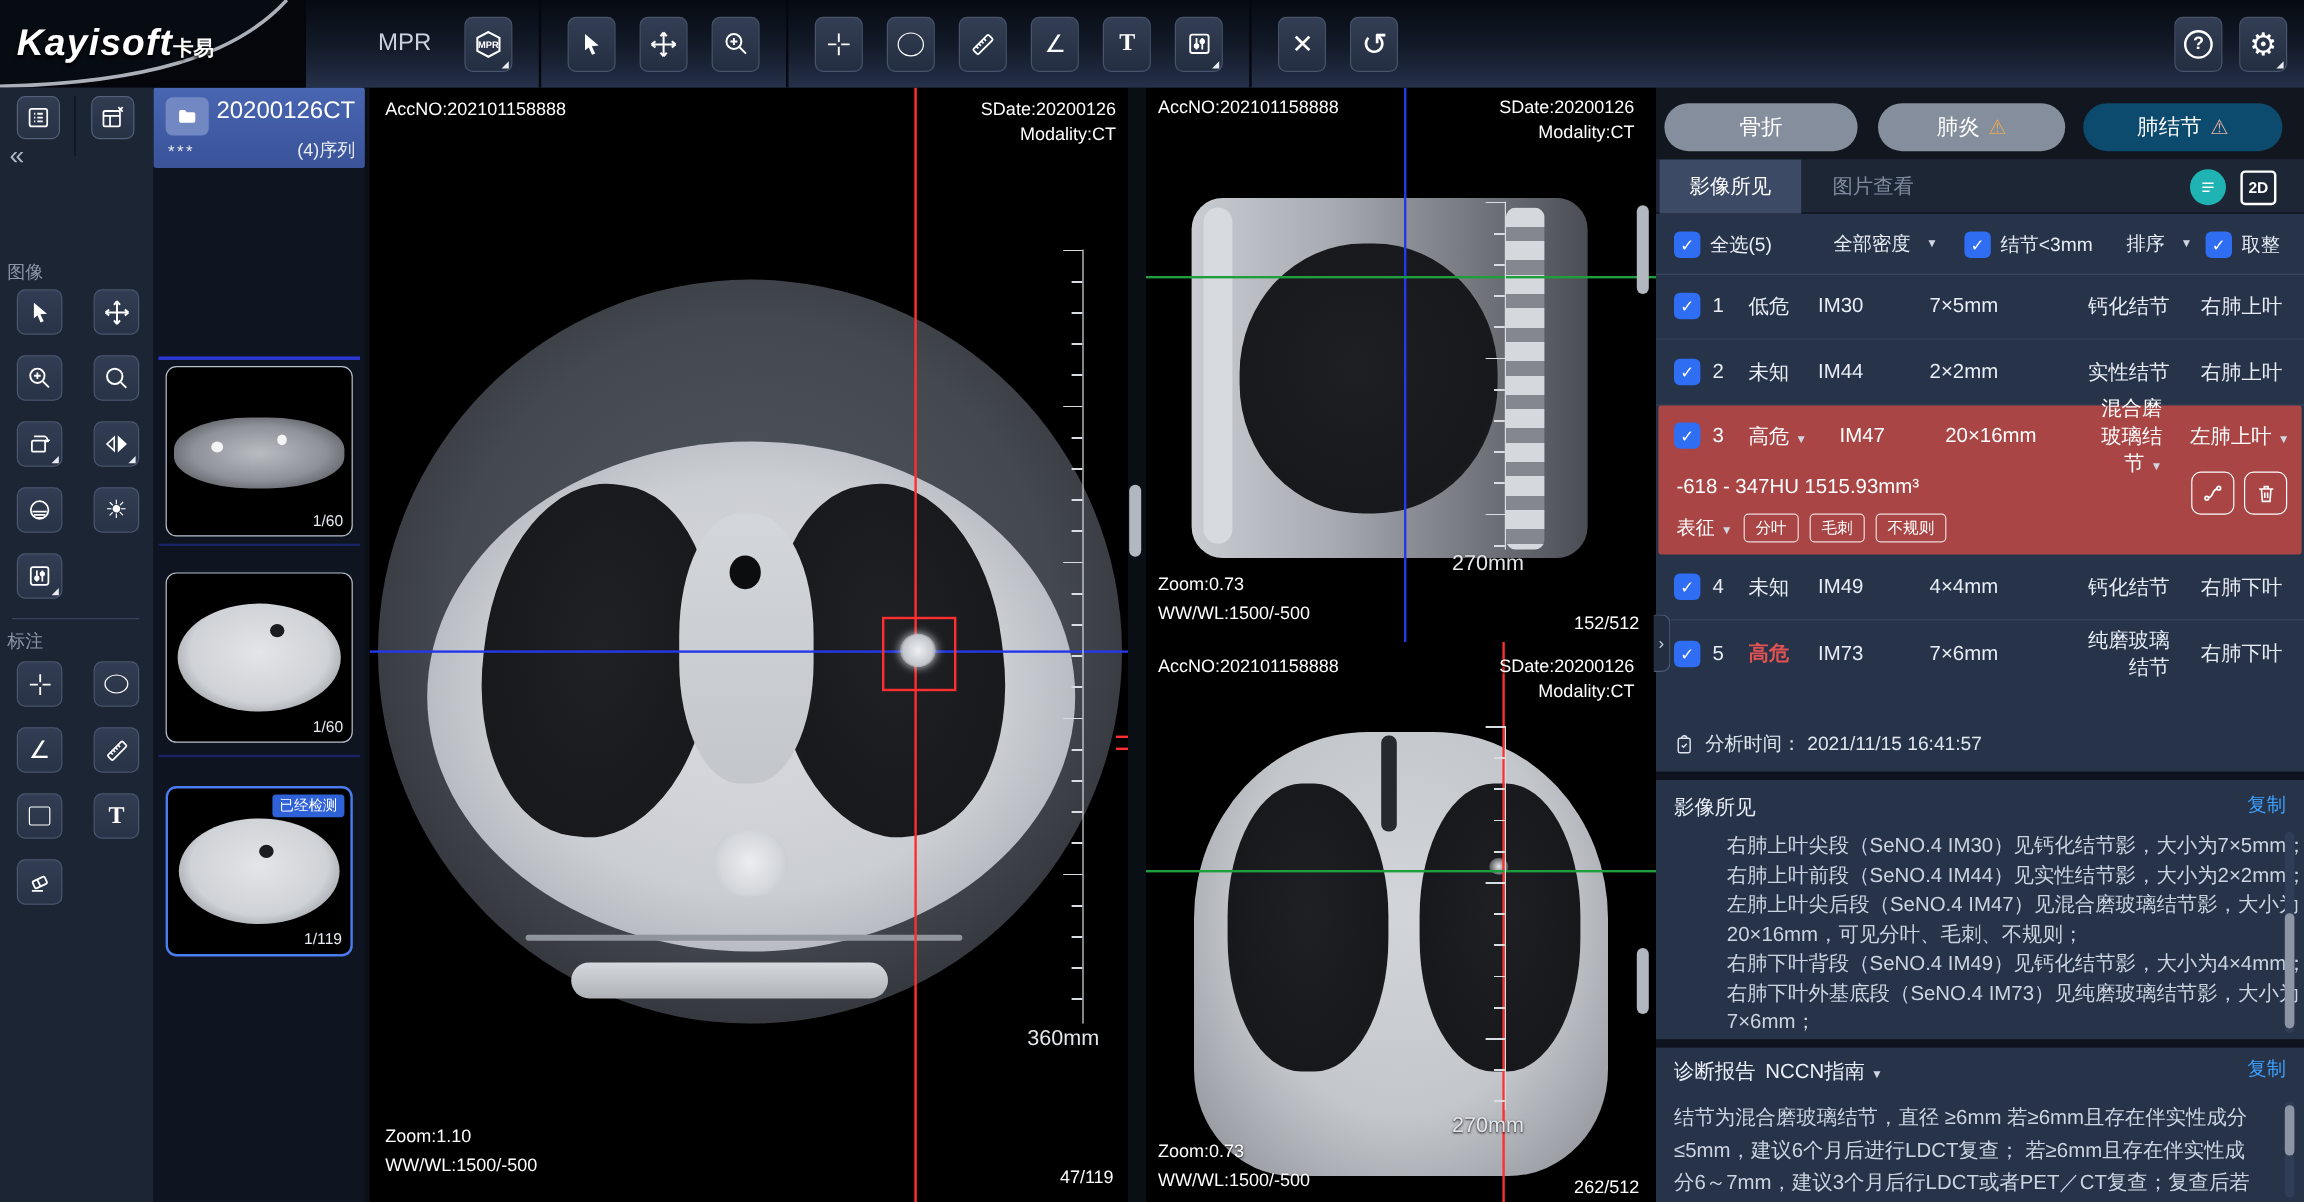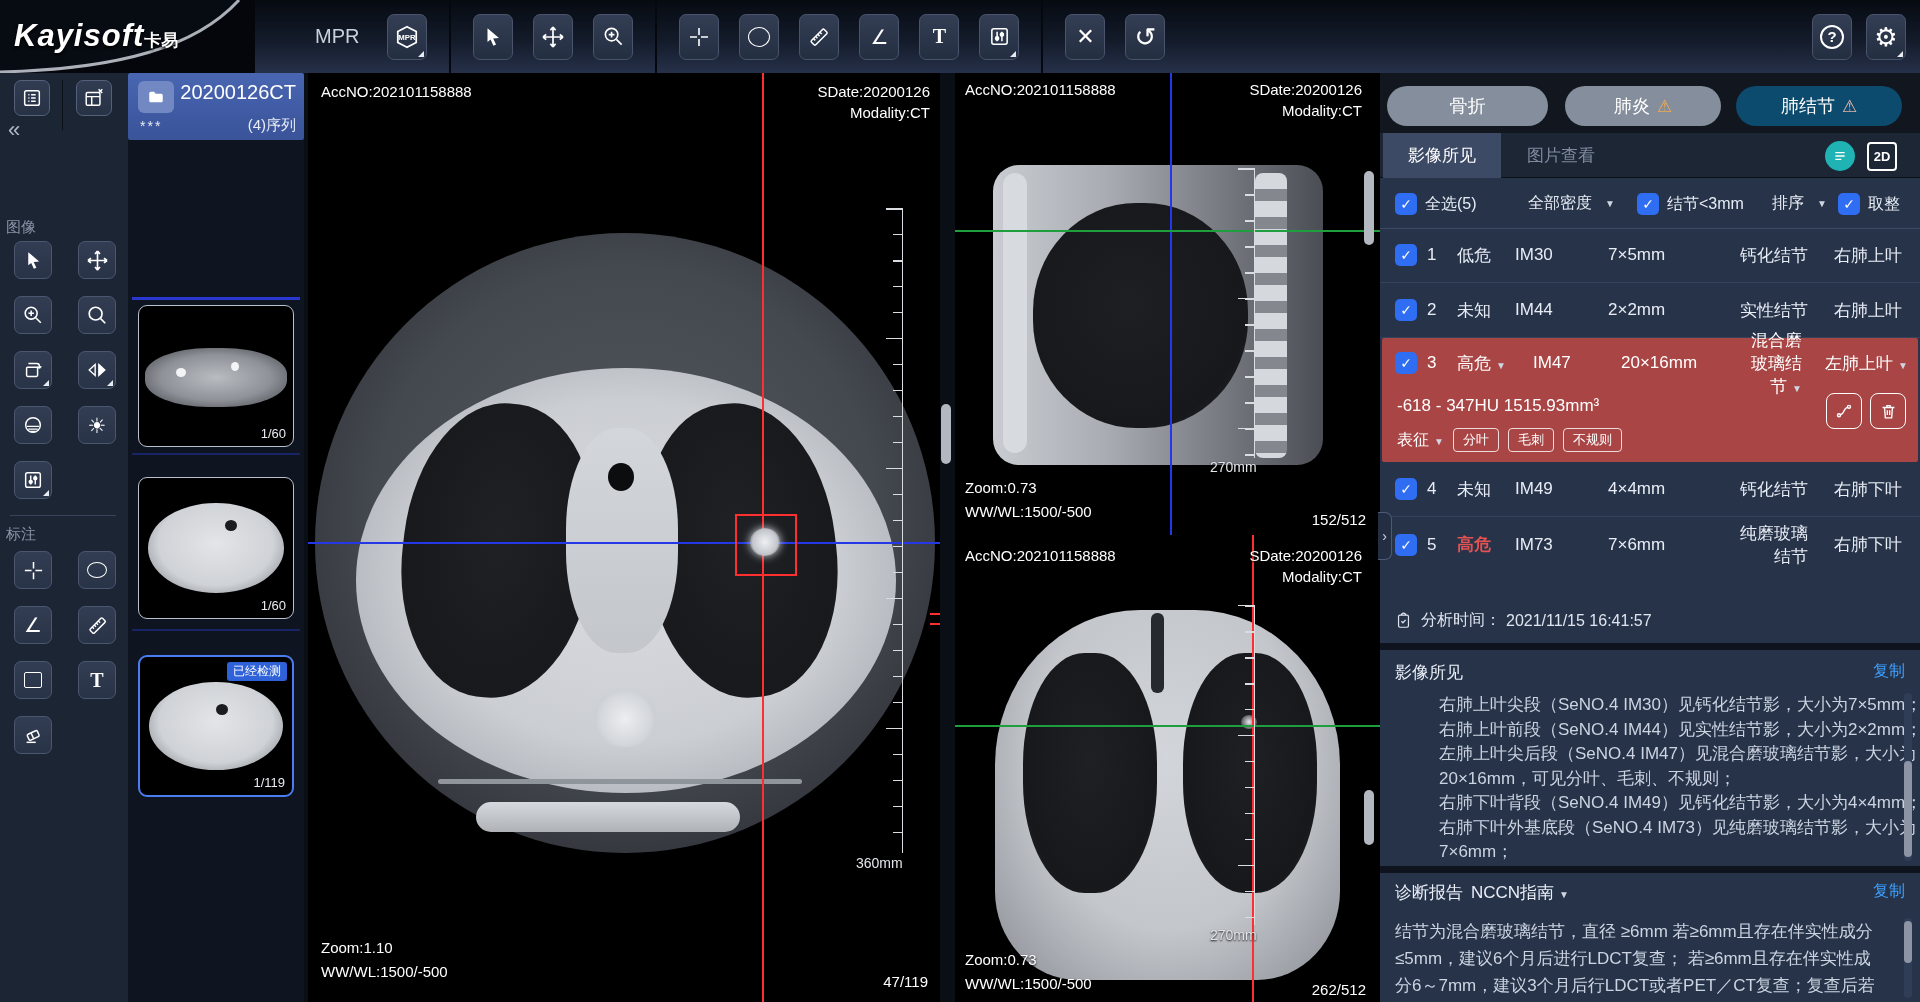--- a/index.html
+++ b/index.html
@@ -75,21 +75,21 @@
 
   
   .vp { position:absolute; background:#000; overflow:hidden; }
   .vp-overlay { position:absolute; color:#fff; font-size:15px; text-shadow:0 1px 2px #000; z-index:12; }
   .vp-overlay.right { text-align:right; }
   .ct-ruler { position:absolute; border-right:1.5px solid #d9dce0; z-index:10; }
   .ct-ruler::before { content:""; position:absolute; right:0; top:0; bottom:0; width:9px;
       background:repeating-linear-gradient(to bottom, #d9dce0 0 1.5px, transparent 1.5px 26px); }
   .ct-ruler::after { content:""; position:absolute; right:0; top:0; bottom:0; width:16px;
       background:repeating-linear-gradient(to bottom, #d9dce0 0 1.5px, transparent 1.5px 130px); }
-  .ruler-label { position:absolute; color:#e3e6ea; font-size:14px; z-index:11; text-shadow:0 1px 2px #000;}
+  .ruler-label { position:absolute; color:#e3e6ea; font-size:18px; z-index:11; text-shadow:0 1px 2px #000;}
   .xline { position:absolute; z-index:9; }
   .scroll-thumb { position:absolute; width:10px; border-radius:5px; background:#b2b7c0; z-index:20; cursor:pointer;}
 
   
   .recon-circle { position:absolute; left:7px; top:160px; width:620px; height:620px; border-radius:50%;
       background:radial-gradient(circle at 50% 46%, #53575e 0%, #44484f 55%, #2c2f35 85%, #17191d 100%); }
   .ax-body { position:absolute; left:48px; top:295px; width:540px; height:425px; border-radius:50%;
       background:radial-gradient(ellipse at 50% 48%, #d9dbdf 0%, #cbced3 55%, #a9acb2 85%, #7c7f85 100%); }
   .ax-lung { position:absolute; top:330px; width:190px; height:295px; border-radius:48%;
       background:radial-gradient(ellipse at 50% 45%, #1f2125 0%, #17191c 70%, #2a2d31 100%); }

